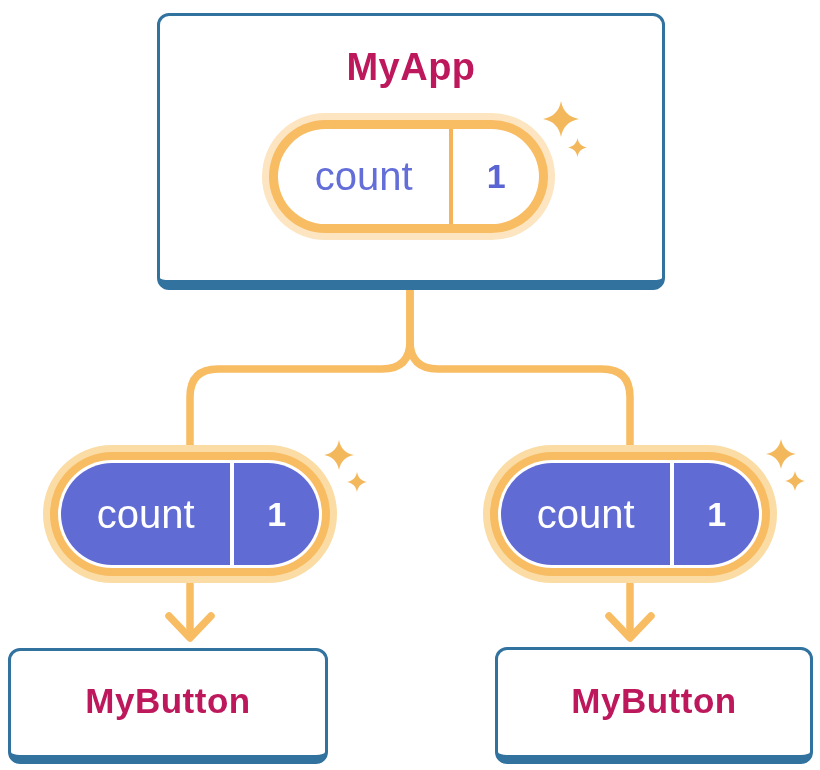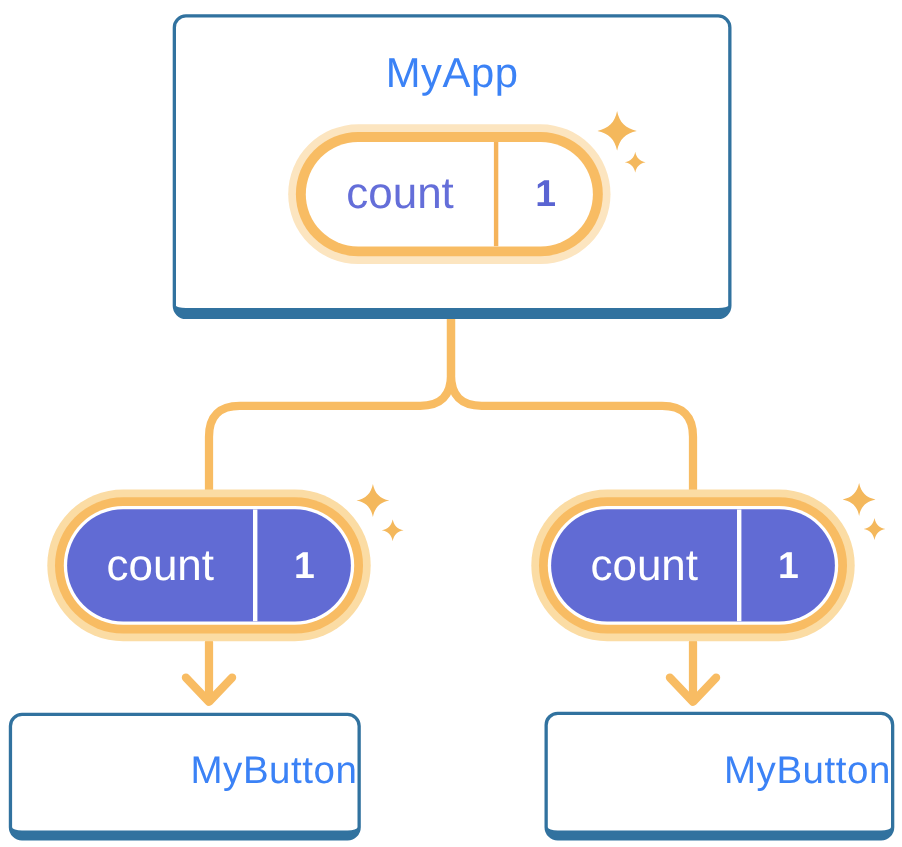--- a/index.html
+++ b/index.html
@@ -17,27 +17,27 @@
   .card{
     position:absolute;
     background:#ffffff;
     border:3px solid #31729F;
     border-bottom:10px solid #31729F;
     border-radius:12px;
     box-sizing:border-box;
     z-index:1;
   }
   .root-card{left:157px;top:13px;width:508px;height:277px;}
-  .child-card{display:flex;align-items:center;justify-content:flex-end;}
+  .child-card{display:flex;align-items:center;justify-content:center;}
   .child-card-left{left:8px;top:648px;width:320px;height:116px;border-bottom-width:9px;}
   .child-card-right{left:495px;top:647px;width:318px;height:117px;border-bottom-width:9px;}
   .card-title{
-    color:#3b82f6;
+    color:#be185d;
     font-size:38px;
-    font-weight:400;
+    font-weight:700;
     text-align:center;
     letter-spacing:.5px;
   }
   .root-card .card-title{margin-top:30px;}
   .child-card .card-title{font-size:35px;margin-bottom:4px;}
 
   
   .pill{position:absolute;border-radius:999px;box-sizing:border-box;z-index:2;}
   .pill-glow{background:#FBDCA4;padding:7px;border-radius:999px;height:100%;box-sizing:border-box;}
   .pill-state .pill-glow{background:#FCE5C0;}

